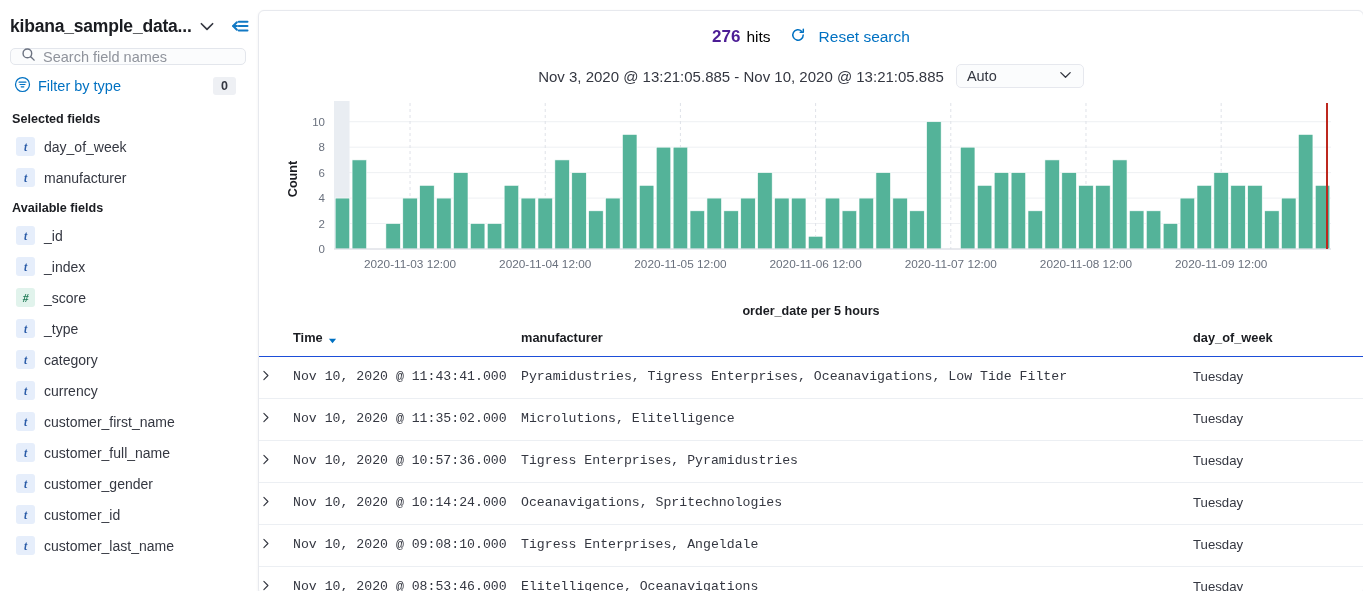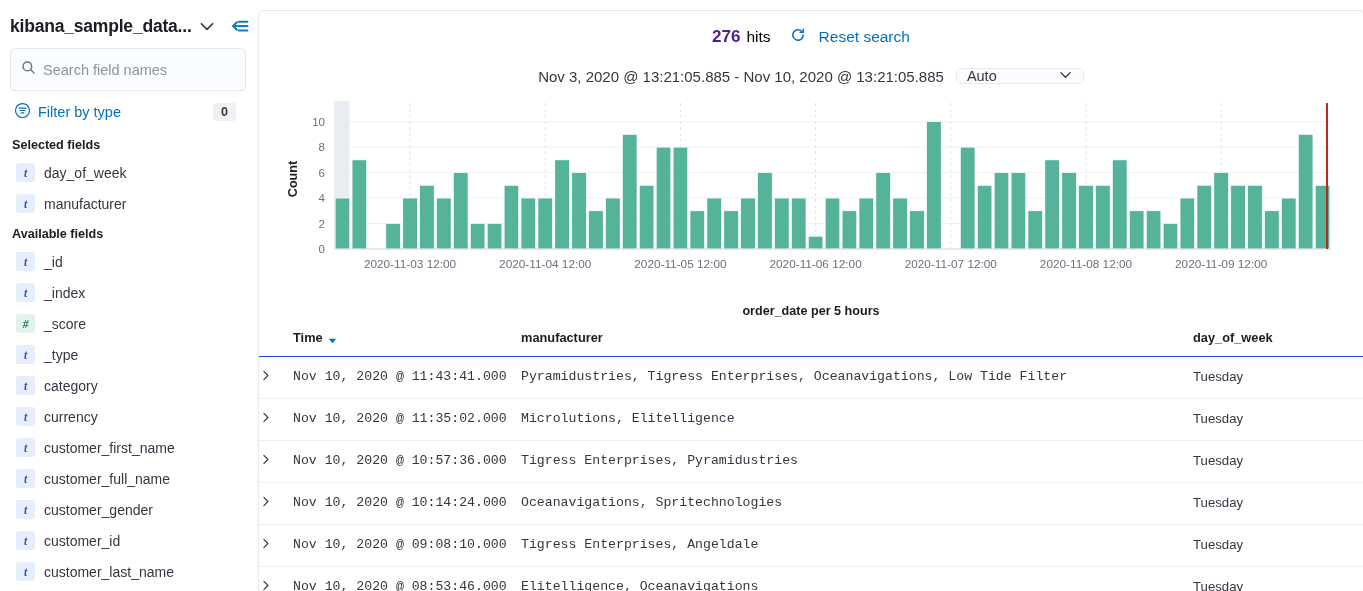--- a/index.html
+++ b/index.html
@@ -28,21 +28,21 @@
   .idx-title {
     font-size: 17.5px; font-weight: 700; color: #1a1c21;
     letter-spacing: -0.2px; white-space: nowrap;
   }
   .chev-down { width: 18px; height: 18px; flex: 0 0 18px; }
   .collapse-btn {
     position: absolute; top: 16px; right: 8px;
     width: 20px; height: 20px; cursor: pointer;
   }
   .search-wrap {
-    margin-top: 2px; height: 43px;
+    margin-top: 2px; height: 17px;
     border: 1px solid #e3e6ec; border-radius: 5px;
     background: #fbfcfd;
     display: flex; align-items: center; gap: 7px;
     padding: 0 10px;
     box-shadow: inset 0 0 0 0 #fff;
   }
   .search-wrap .ph { color: #8f939c; font-size: 14.5px; }
   .filter-row {
     display: flex; align-items: center;
     height: 36px; margin-top: 3px; padding-left: 4px;
@@ -96,21 +96,21 @@
   .hits-word { font-size: 15.5px; color: #000000; margin-left: -3px;}
   .reset-link {
     color: #0071c2; font-size: 15.5px; cursor: pointer; margin-left: 4px;
   }
   .range-row {
     display: flex; align-items: center; justify-content: center;
     gap: 12px; height: 42px;
   }
   .range-text { font-size: 15px; color: #343741; }
   .interval-select {
-    width: 128px; height: 16px;
+    width: 128px; height: 24px;
     border: 1px solid #e6e8ee; border-radius: 5px;
     background: #fbfcfd;
     display: flex; align-items: center;
     padding: 0 10px; font-size: 14.5px; color: #343741;
     cursor: pointer;
   }
   .interval-select .cd { margin-left: auto; }
 
   
   .chart-area { position: relative; height: 205px; padding: 4px 20px 0 20px; }

